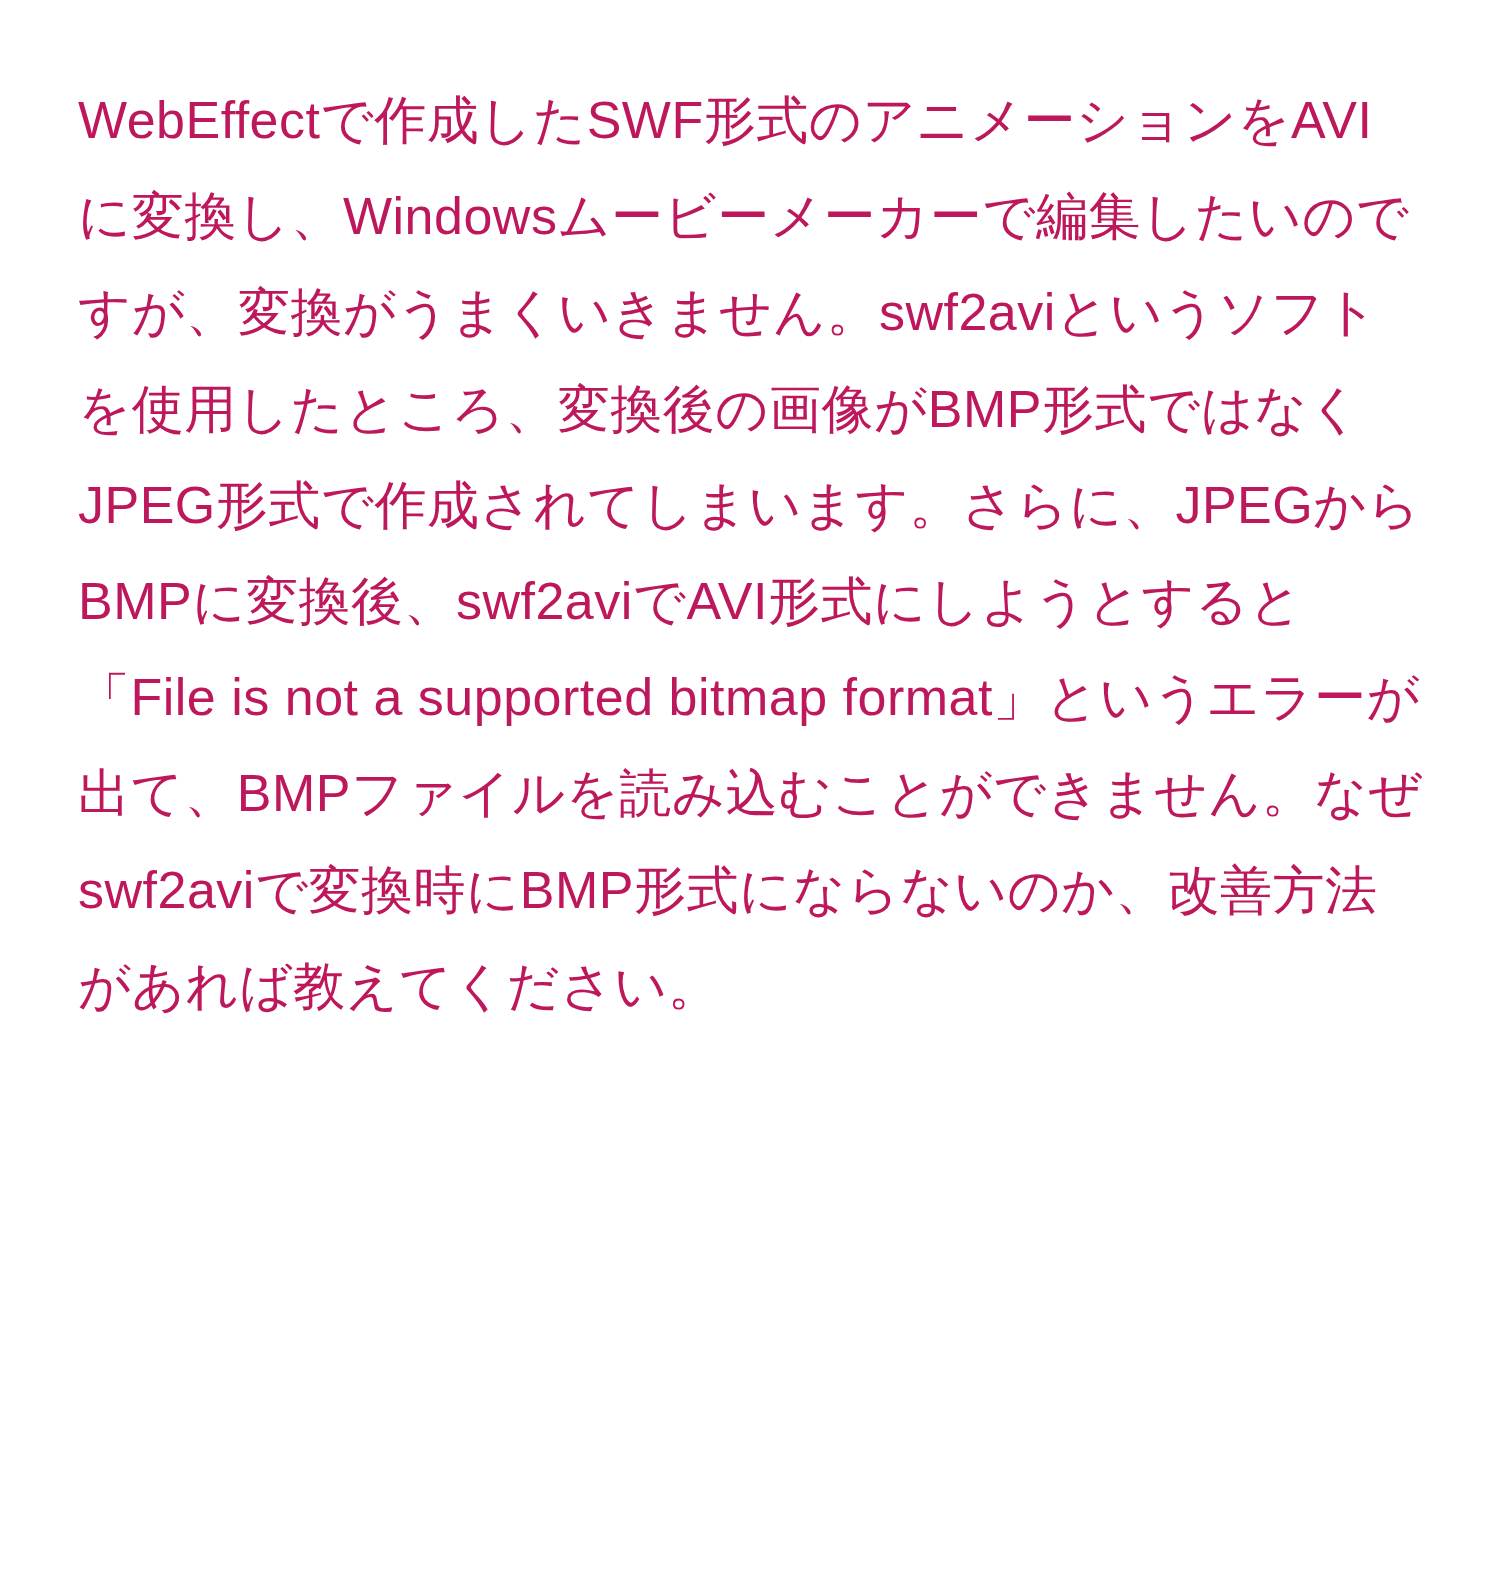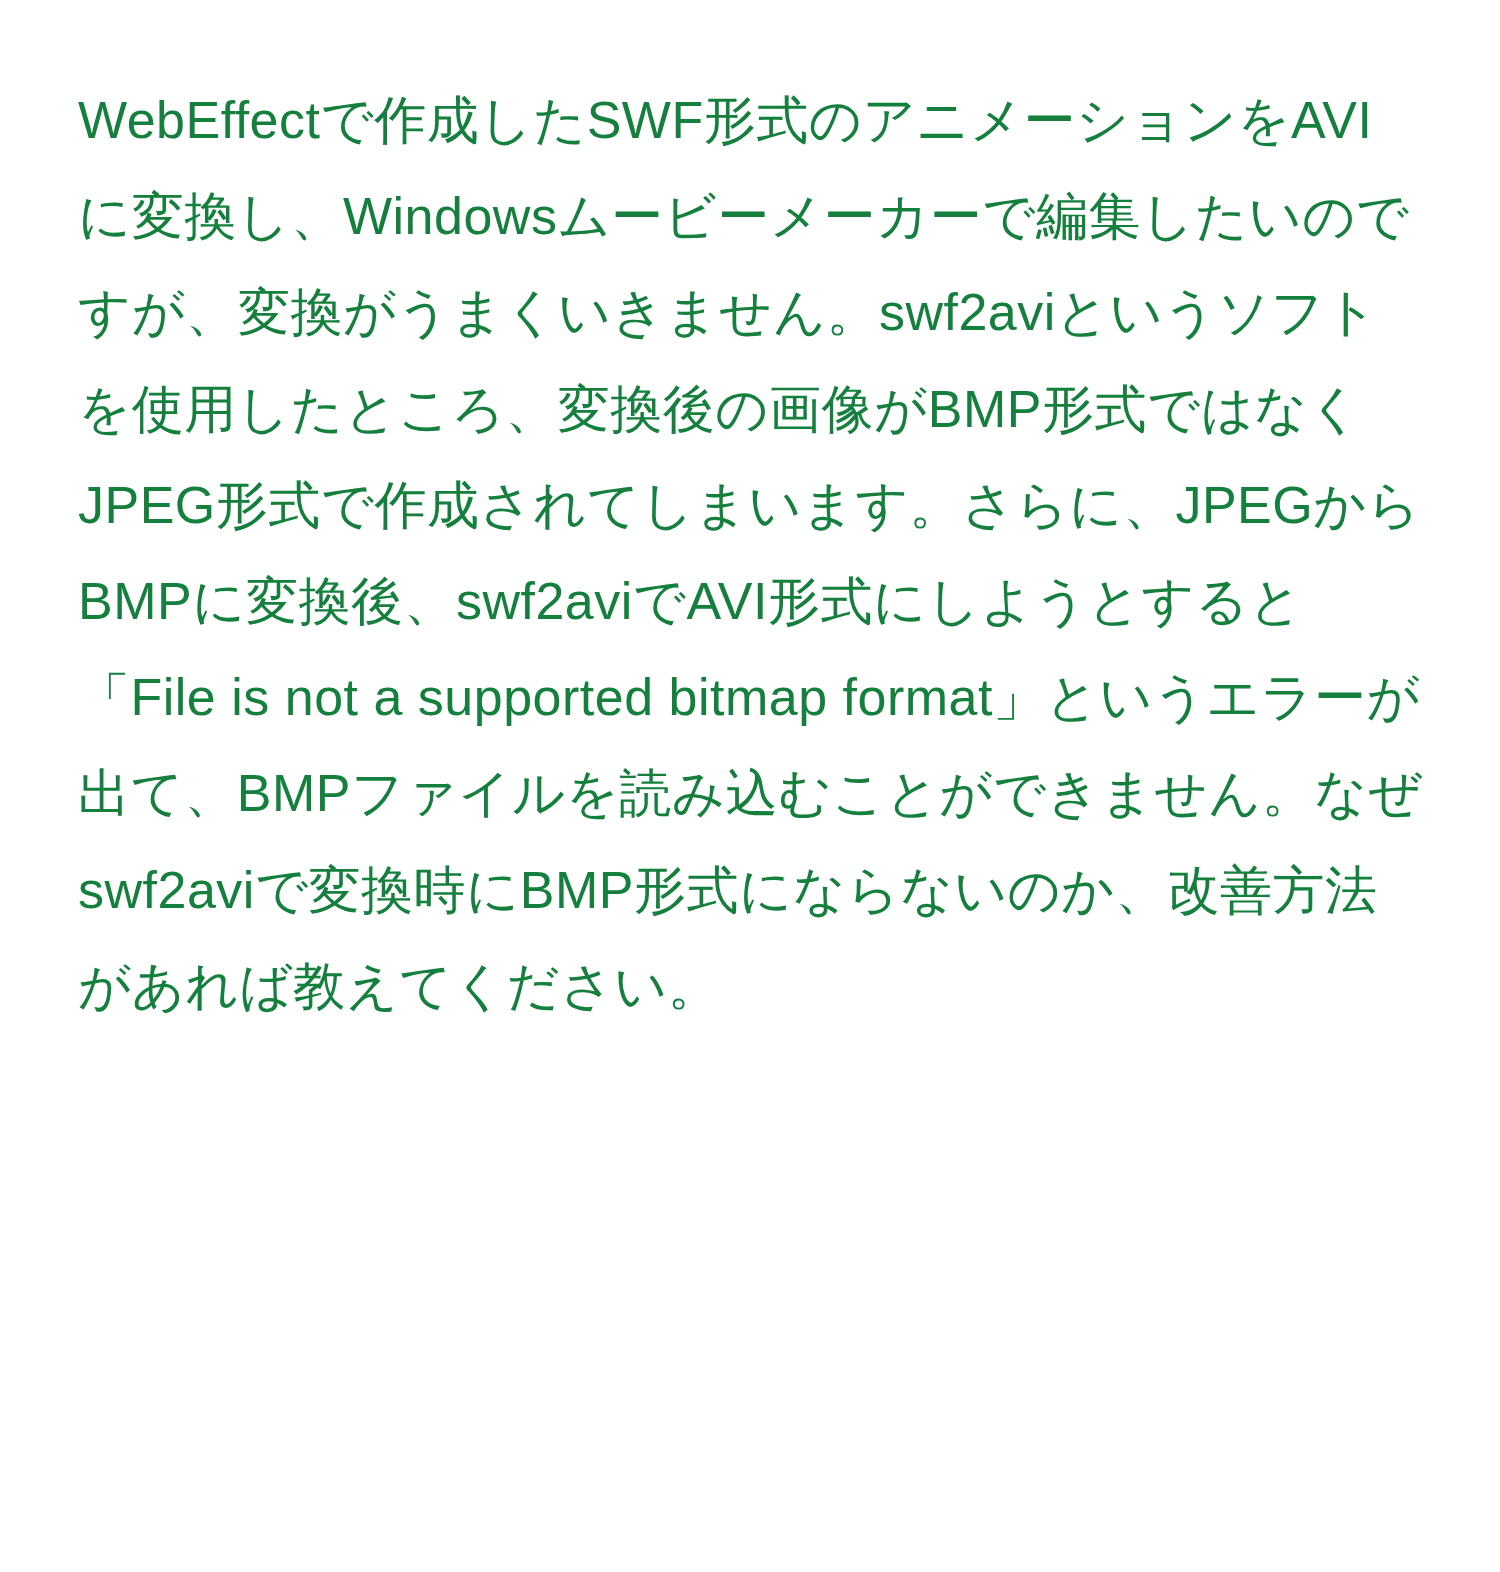--- a/index.html
+++ b/index.html
@@ -10,21 +10,21 @@
     body {
       background: #ffffff;
       font-family: -apple-system, BlinkMacSystemFont, "Segoe UI", "Helvetica Neue", "Hiragino Sans", "Hiragino Kaku Gothic ProN", "Yu Gothic", Meiryo, sans-serif;
       width: 1500px;
       height: 1572px;
       padding: 72px 78px;
     }
     .content {
       font-size: 52px;
       line-height: 1.85;
-      color: #15803d;
+      color: #be185d;
       letter-spacing: 0.5px;
       font-weight: 400;
       text-align: left;
     }
   </style>
 </head>
 <body>
 
 <div class="content">WebEffectで作成したSWF形式のアニメーションをAVIに変換し、Windowsムービーメーカーで編集したいのですが、変換がうまくいきません。swf2aviというソフトを使用したところ、変換後の画像がBMP形式ではなくJPEG形式で作成されてしまいます。さらに、JPEGからBMPに変換後、swf2aviでAVI形式にしようとすると「File is not a supported bitmap format」というエラーが出て、BMPファイルを読み込むことができません。なぜswf2aviで変換時にBMP形式にならないのか、改善方法があれば教えてください。</div>
 

